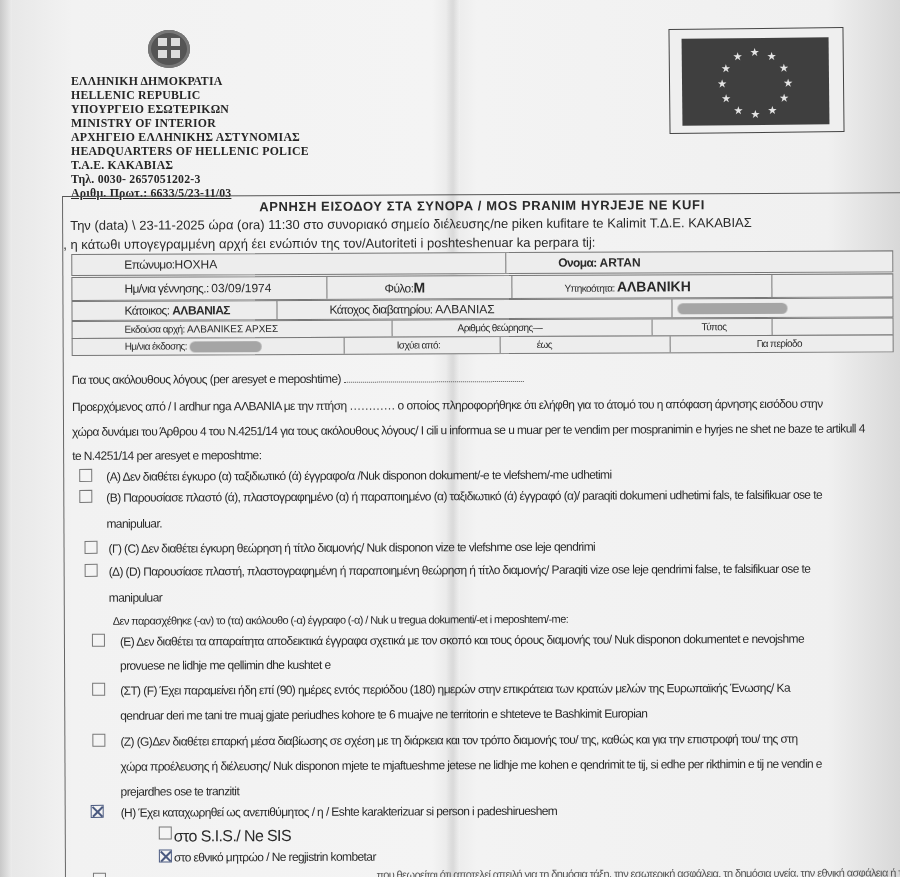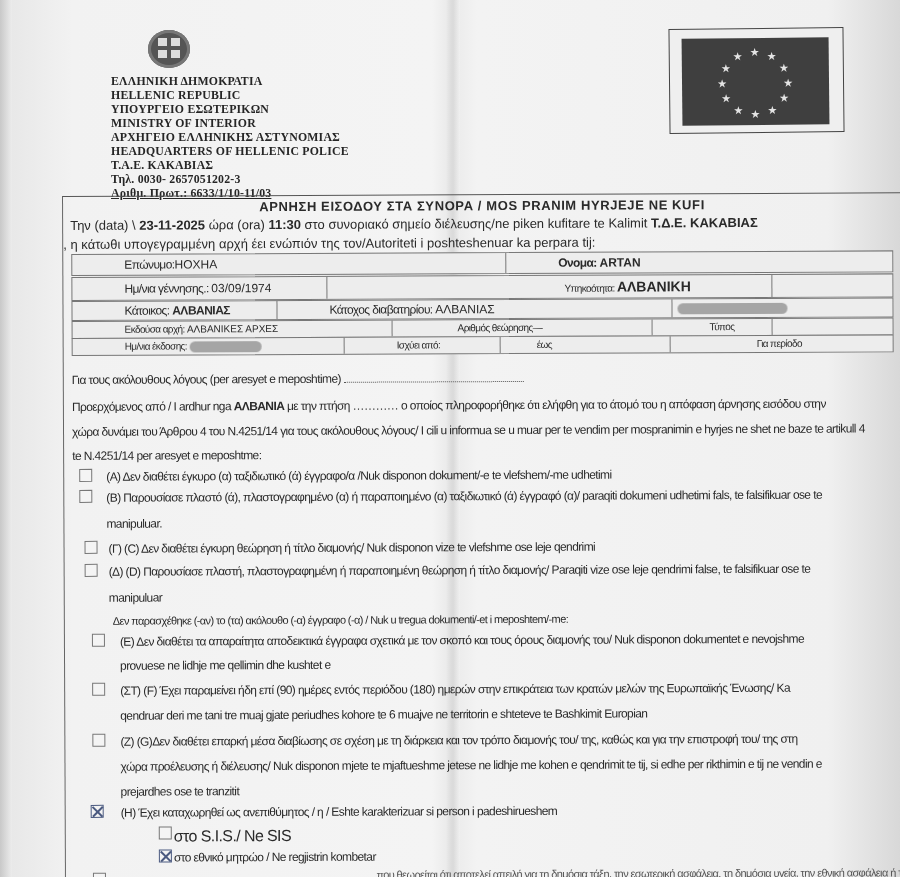--- a/index.html
+++ b/index.html
@@ -16,31 +16,31 @@
   .fold.v1 { left:446px; background:linear-gradient(90deg,rgba(0,0,0,0),rgba(0,0,0,0.07),rgba(255,255,255,0.2)); }
   .edge-left { position:absolute; left:0; top:0; width:12px; height:877px; background:linear-gradient(90deg,#c8c8c8,#ececec); }
 
   .crest { position:absolute; left:148px; top:30px; width:42px; height:38px; border-radius:50%;
     background:#555; box-shadow:0 0 0 3px #777 inset; }
   .crest .cross-bg { position:absolute; left:10px; top:8px; width:22px; height:20px; background:#ddd; }
   .crest .cross-h { position:absolute; left:10px; top:16px; width:22px; height:4px; background:#555; }
   .crest .cross-v { position:absolute; left:19px; top:8px; width:4px; height:20px; background:#555; }
 
   .header { position:absolute; left:71px; top:74px; font-family:"Liberation Serif", serif; font-weight:bold; font-size:11.8px; line-height:14px; color:#262626; letter-spacing:0.2px; }
-  .header div { white-space:nowrap;margin-left:40px; }
+  .header div { white-space:nowrap; }
   .header .ref { text-decoration:underline; }
 
   .flag-frame { position:absolute; left:669px; top:28px; width:173px; height:103px; border:1px solid #444; background:#efefef; transform:rotate(-0.6deg); }
   .flag { position:absolute; left:12px; top:9px; width:147px; height:87px; background:#3f3f3f; }
   .star { position:absolute; width:10px; height:10px; color:#e4e4e4; font-size:11px; line-height:10px; text-align:center; }
 
   .form { position:absolute; left:62px; top:196px; width:838px; height:700px; border-left:1px solid #666; border-top:1px solid #555; transform:rotate(-0.25deg); transform-origin:0 0; }
   .title { position:absolute; left:0; top:3px; width:838px; text-align:center; font-weight:bold; font-size:13px; letter-spacing:0.6px; white-space:nowrap; }
   .line { position:absolute; white-space:nowrap; font-size:13px; }
-  .line b { font-weight:bold;text-align:right; }
+  .line b { font-weight:normal;text-align:right; }
   .cond { font-family:"Liberation Sans Narrow","Liberation Sans", sans-serif; letter-spacing:-0.6px; }
 
   .grid { position:absolute; left:8px; top:50px; width:820px; height:120px; }
   .row { position:absolute; left:0; height:20px; border:1px solid #777; background:#ededed; font-size:12px; }
   .cell { position:absolute; top:0; height:20px; border-right:1px solid #777; box-sizing:border-box; padding-left:5px; line-height:20px; white-space:nowrap; overflow:hidden; }
   .cell .lbl { letter-spacing:-0.6px;margin-left:47px; }
   .cell .val { font-weight:bold; }
   .small { font-size:10px; }
   .redact { display:inline-block; width:72px; height:11px; border-radius:6px; background:#a5a5a5; vertical-align:middle; filter:blur(0.6px); }
 
@@ -66,21 +66,21 @@
 
   <div class="header">
     <div>ΕΛΛΗΝΙΚΗ  ΔΗΜΟΚΡΑΤΙΑ</div>
     <div>HELLENIC REPUBLIC</div>
     <div>ΥΠΟΥΡΓΕΙΟ ΕΣΩΤΕΡΙΚΩΝ</div>
     <div>MINISTRY OF INTERIOR</div>
     <div>ΑΡΧΗΓΕΙΟ ΕΛΛΗΝΙΚΗΣ ΑΣΤΥΝΟΜΙΑΣ</div>
     <div>HEADQUARTERS OF HELLENIC POLICE</div>
     <div>Τ.Α.Ε. ΚΑΚΑΒΙΑΣ</div>
     <div> Τηλ. 0030- 2657051202-3</div>
-    <div class="ref">Αριθμ. Πρωτ.:  6633/1/10-11/03</div>
+    <div class="ref">Αριθμ. Πρωτ.:  6633/5/23-11/03</div>
   </div>
 
   <div class="flag-frame">
     <div class="flag">
       <span class="star" style="left:68px;top:9px">★</span>
       <span class="star" style="left:85px;top:13px">★</span>
       <span class="star" style="left:97px;top:25px">★</span>
       <span class="star" style="left:101px;top:40px">★</span>
       <span class="star" style="left:97px;top:55px">★</span>
       <span class="star" style="left:85px;top:67px">★</span>
@@ -101,31 +101,32 @@
     </div>
     <div class="line" style="left:0px;top:40px;">, η κάτωθι υπογεγραμμένη αρχή  έει ενώπιόν της τον/Autoriteti i poshteshenuar ka perpara tij:</div>
 
     <div class="grid">
       <div class="row" style="top:7px;width:820px;">
         <div class="cell" style="left:0;width:434px;"><span class="lbl">Επώνυμο:</span><span class="val" style="font-weight:normal">HOXHA</span></div>
         <div class="cell" style="left:434px;width:386px;border-right:none;"><span class="lbl" style="font-weight:bold">Ονομα: </span><span class="val">ARTAN</span></div>
       </div>
       <div class="row" style="top:30px;width:820px;height:22px;">
         <div class="cell" style="left:0;width:255px;height:22px;line-height:22px"><span class="lbl">Ημ/νια γέννησης.: </span><span>03/09/1974</span></div>
+        <div class="cell" style="left:255px;width:185px;height:22px;line-height:22px;padding-left:10px"><span class="lbl">Φύλο:</span><span class="val" style="font-size:14px">M</span></div>
         <div class="cell" style="left:440px;width:260px;height:22px;line-height:22px"><span class="lbl small">Υπηκοότητα: </span><span class="val" style="font-size:14px">ΑΛΒΑΝΙΚΗ</span></div>
       </div>
       <div class="row" style="top:54px;width:820px;height:18px;">
         <div class="cell" style="left:0;width:205px;height:18px;line-height:18px"><span class="lbl">Κάτοικος: </span><span class="val" style="font-weight:bold;letter-spacing:-0.5px">ΑΛΒΑΝΙΑΣ</span></div>
         <div class="cell" style="left:205px;width:395px;height:18px;line-height:18px"><span class="lbl">Κάτοχος διαβατηρίου: </span><span>ΑΛΒΑΝΙΑΣ</span></div>
         <div class="cell" style="left:600px;width:220px;height:18px;line-height:18px;border-right:none"><span class="redact" style="width:110px"></span></div>
       </div>
       <div class="row small" style="top:74px;width:820px;height:16px;">
         <div class="cell" style="left:0;width:320px;height:16px;line-height:16px"><span class="lbl">Εκδούσα αρχή: </span><span>ΑΛΒΑΝΙΚΕΣ ΑΡΧΕΣ</span></div>
         <div class="cell" style="left:320px;width:260px;height:16px;line-height:16px;padding-left:18px"><span class="lbl">Αριθμός θεώρησης—</span></div>
-        <div class="cell" style="left:580px;width:120px;height:16px;line-height:16px;padding-left:10px"><span class="lbl">Τύπος</span></div>
+        <div class="cell" style="left:580px;width:120px;height:16px;line-height:16px;padding-left:2px"><span class="lbl">Τύπος</span></div>
       </div>
       <div class="row small" style="top:91px;width:820px;height:16px;">
         <div class="cell" style="left:0;width:272px;height:16px;line-height:16px"><span class="lbl">Ημ/νια έκδοσης:</span> <span class="redact"></span></div>
         <div class="cell" style="left:272px;width:156px;height:16px;line-height:16px"><span class="lbl">Ισχύει από:</span></div>
         <div class="cell" style="left:402px;width:196px;height:16px;line-height:16px;padding-left:15px"><span class="lbl">έως</span></div>
         <div class="cell" style="left:632px;width:244px;height:16px;line-height:16px;border-right:none"><span class="lbl">Για περίοδο</span></div>
       </div>
     </div>
 
     <div class="line cond" style="left:8px;top:176px;font-size:12px;"><span>Για τους ακόλουθους λόγους (per aresyet e meposhtime) </span><span class="dots" style="width:180px"></span></div>

